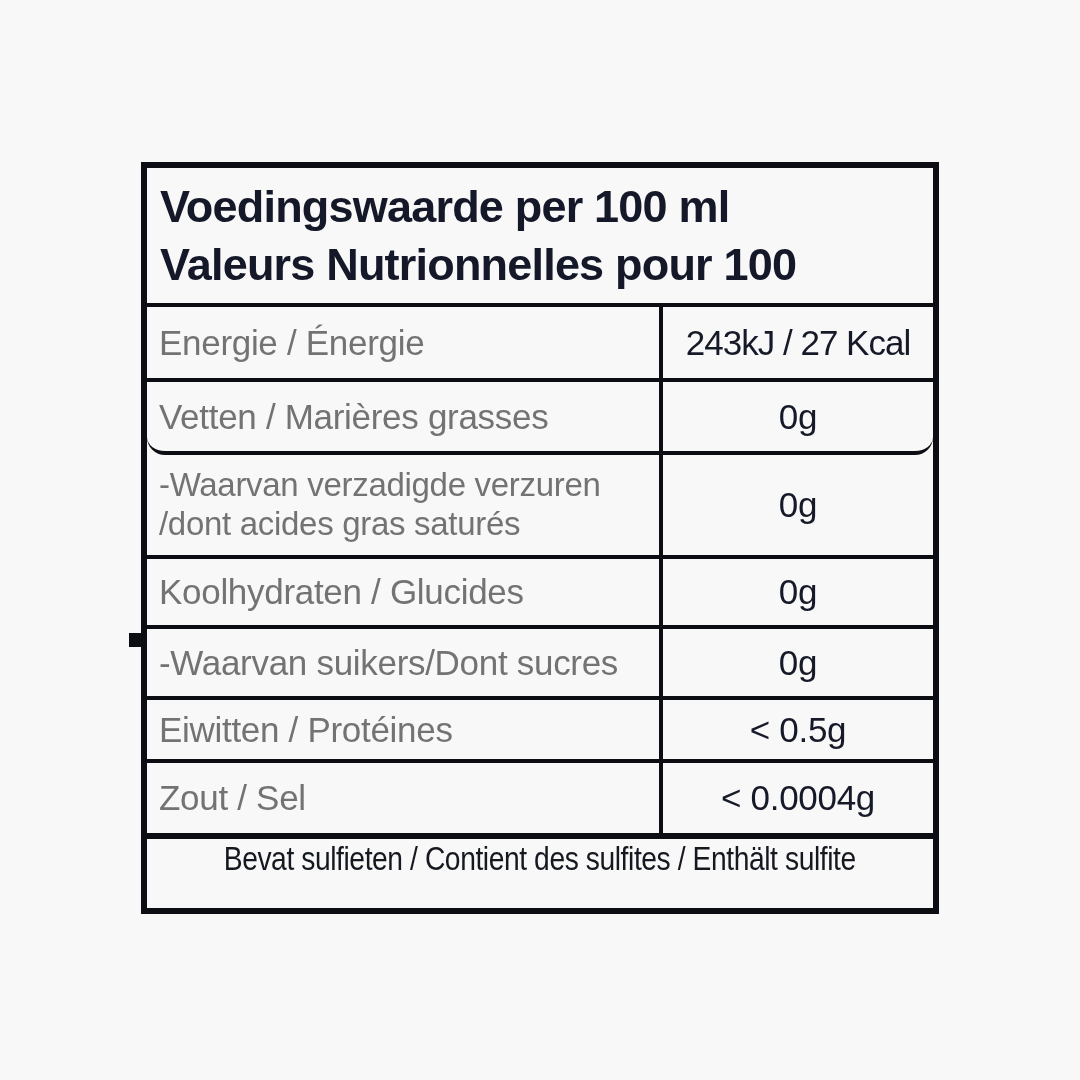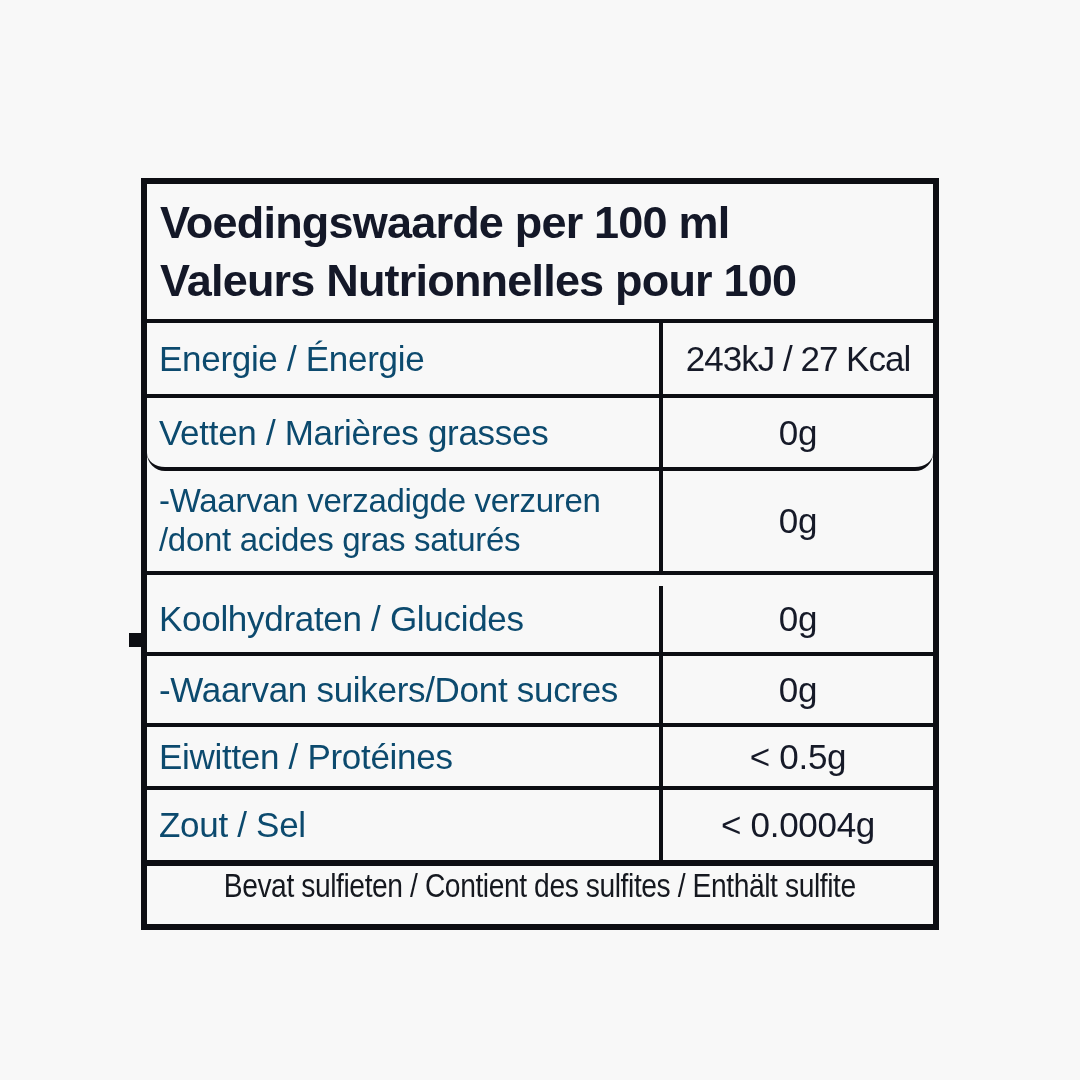--- a/index.html
+++ b/index.html
@@ -11,21 +11,21 @@
     height: 1080px;
     position: relative;
     background: #f8f8f8;
     font-family: "Liberation Sans", sans-serif;
     color: #161a28;
     overflow: hidden;
   }
   .nutrition-table {
     position: absolute;
     left: 141px;
-    top: 178px;
+    top: 162px;
     width: 798px;
     height: 752px;
     box-sizing: border-box;
     border: 6px solid #0d0e13;
     background: #f8f8f8;
     display: flex;
     flex-direction: column;
   }
   .tbl-header {
     box-sizing: border-box;
@@ -40,36 +40,36 @@
     color: #141828;
   }
   .row {
     box-sizing: border-box;
     display: flex;
     border-bottom: 4px solid #0d0e13;
   }
   .row-1 { height: 75px; }
   .row-2 { height: 73px; border-radius: 18px; }
   .row-3 { height: 104px; }
-  .row-4 { height: 70px; margin-top: 11px; }
+  .row-4 { height: 70px; }
   .row-5 { height: 71px; justify-content: space-between; }
   .row-6 { height: 63px; }
   .row-7 { height: 76px; border-bottom: 6px solid #0d0e13; }
   .cell-label {
     box-sizing: border-box;
     flex: 0 0 516px;
     border-right: 4px solid #0d0e13;
     display: flex;
     align-items: center;
     padding-left: 12px;
     font-size: 35px;
     letter-spacing: -0.3px;
     white-space: pre-line;
     line-height: 1.18;
-    color: #0c4a6e;
+    color: #737373;
   }
   .row-3 .cell-label { font-size: 33px; }
   .cell-value {
     box-sizing: border-box;
     flex: 1 1 auto;
     display: flex;
     align-items: center;
     justify-content: center;
     font-size: 35px;
     letter-spacing: -0.3px;

